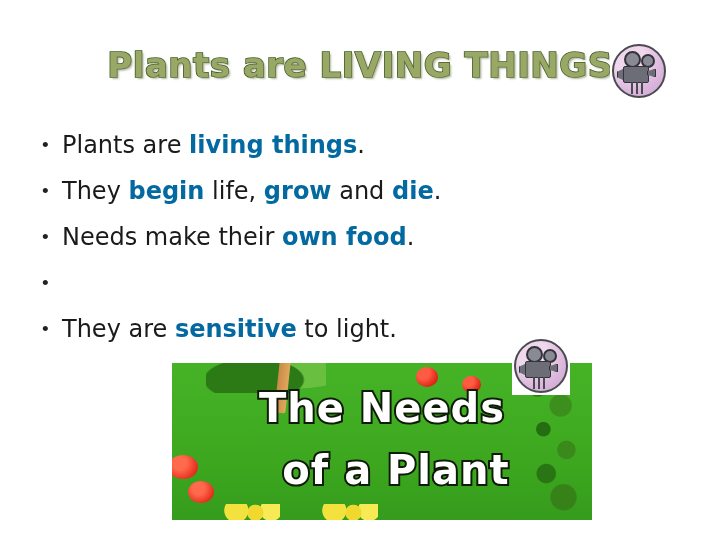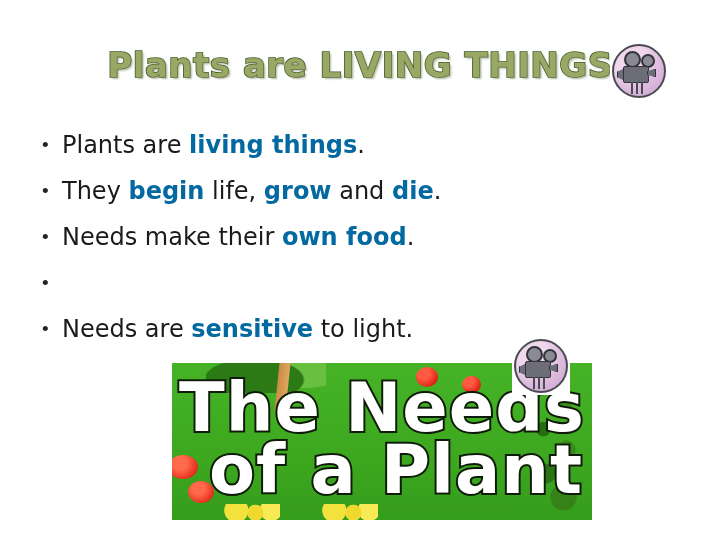--- a/index.html
+++ b/index.html
@@ -148,21 +148,21 @@
                radial-gradient(circle at 56% 55%, #efd92f 0 24%, transparent 26%),
                radial-gradient(circle at 84% 38%, #f7ea55 0 22%, transparent 24%);
   }
   .yc1{ left:52px; }
   .yc2{ left:150px; }
   .nb-text{
     position:absolute; left:0; top:14px; width:100%;
     text-align:center;
     font-family:"DejaVu Sans", sans-serif;
     font-weight:bold;
-    font-size:67px;
+    font-size:40px;
     line-height:62px;
     color:#ffffff;
     -webkit-text-stroke:4px #0d1b07;
     paint-order:stroke fill;
     letter-spacing:1px;
   }
   .nb-line2{ padding-left:28px; }
 
   
   .video-icon{
@@ -236,21 +236,21 @@
       </div>
     </div>
 
     <div class="bullet-row">
       <div class="bullet-dot">•</div>
     </div>
 
     <div class="bullet-row">
       <div class="bullet-dot">•</div>
       <div class="bullet-text">
-        <span>Needs are </span><span class="hl">sensitive</span><span> to light.</span>
+        <span>They are </span><span class="hl">sensitive</span><span> to light.</span>
       </div>
     </div>
 
   </div>
 
 
   <div class="video-icon" id="video-icon-top">
     <div class="vi-disc"></div>
     <div class="vi-reel vi-reel-a"></div>
     <div class="vi-reel vi-reel-b"></div>

